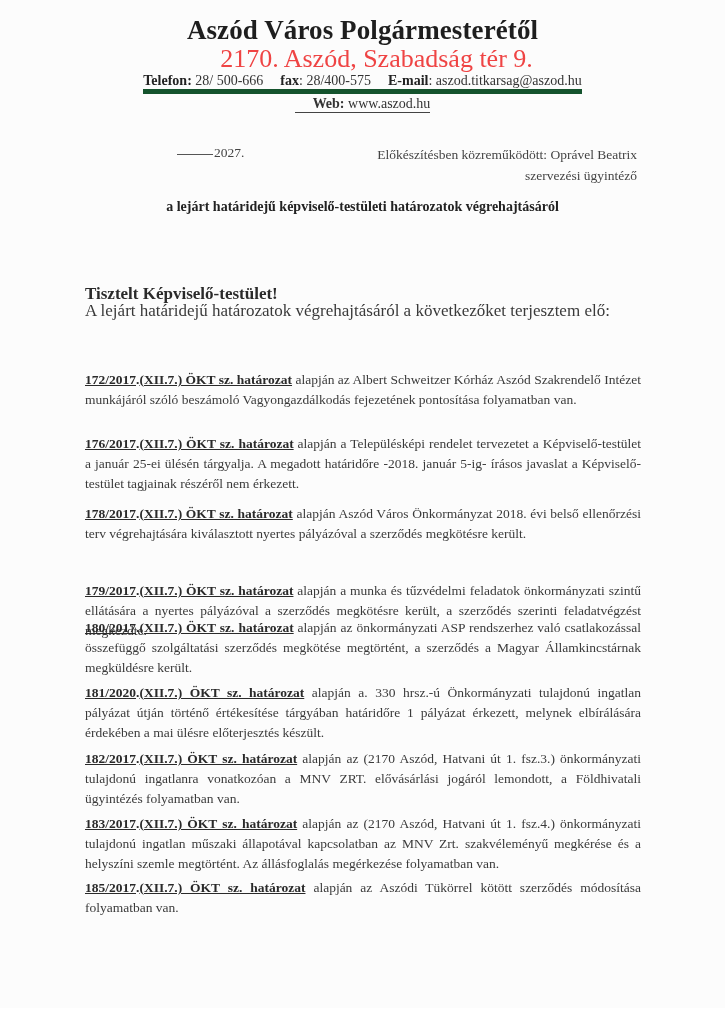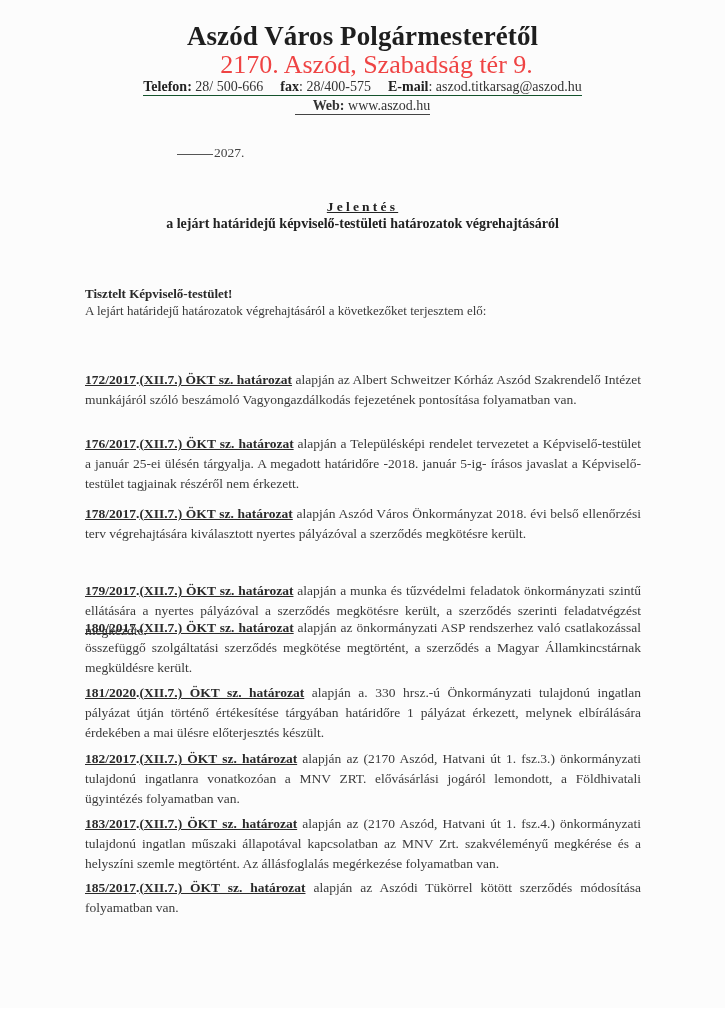--- a/index.html
+++ b/index.html
@@ -6,43 +6,43 @@
   body {
     width: 725px; height: 1024px; overflow: hidden;
     background: #ffffff;
     font-family: "Liberation Serif", "DejaVu Serif", serif;
     color: #2a2a2a;
   }
   .page {
     position: relative; width: 725px; height: 1008px;
     background: #fcfcfc;
   }
-  .letterhead { position: absolute; left: 0; top: 20px; width: 725px; text-align: center; }
+  .letterhead { position: absolute; left: 0; top: 14px; width: 725px; text-align: center; }
   .lh-title { font-size: 27px; font-weight: bold; color: #1e1e1e; line-height: 32px; letter-spacing: 0.1px; }
   .lh-address { font-size: 26px; color: #ef4444; line-height: 24px; margin-top: 1px; margin-left: 28px; }
   .lh-contact {
     display: inline-block; font-size: 14px; line-height: 17px; color: #333;
-    border-bottom: 1px solid #14532d; padding: 0 0 0 0; margin-top: 1px;
+    border-bottom: 5px solid #14532d; padding: 0 0 0 0; margin-top: 1px;
   }
   .lh-contact b { color: #222; }
   .lh-contact .gap { display: inline-block; width: 17px; }
   .lh-web {
     display: inline-block; font-size: 14px; line-height: 17px; color: #333;
     border-bottom: 1px solid #444; padding-left: 18px; margin-top: 0; text-align: center;
   }
 
   .date-line { position: absolute; left: 177px; top: 145px; font-size: 13.5px; color: #444; }
   .date-line .blank { display: inline-block; width: 36px; border-bottom: 1px solid #555; vertical-align: 2px; margin-right: 1px; }
   .prepared { position: absolute; right: 88px; top: 144px; text-align: right; font-size: 13.5px; color: #444; line-height: 21px; }
 
   .report-title { position: absolute; left: 0; width: 725px; top: 198px; text-align: center; }
   .rt-main { font-size: 13.5px; font-weight: bold; letter-spacing: 3.2px; text-decoration: underline; color: #222; line-height: 17px; }
   .rt-sub { font-size: 14px; font-weight: bold; color: #222; line-height: 17px; }
 
-  .body { position: absolute; left: 85px; width: 556px; top: 285px; font-size: 13px; color: #3a3a3a; }
+  .body { position: absolute; left: 85px; width: 556px; top: 285px; font-size: 17px; color: #3a3a3a; }
   .salutation { font-weight: bold; color: #2a2a2a; line-height: 17px; }
   .intro { line-height: 17px; }
 
   .item { position: absolute; left: 85px; width: 556px; font-size: 13.5px; line-height: 20px; color: #3a3a3a; text-align: justify; }
   .item .ref { font-weight: bold; color: #2a2a2a; }
   .item .u { text-decoration: underline; }
 </style>
 </head>
 <body>
 
@@ -54,23 +54,26 @@
     <div>
       <span class="lh-contact"><b>Telefon:</b><span> 28/ 500-666</span><span class="gap"></span><b>fax</b><span>: 28/400-575</span><span class="gap"></span><b>E-mail</b><span>: aszod.titkarsag@aszod.hu</span></span>
     </div>
     <div>
       <span class="lh-web"><b>Web:</b><span> www.aszod.hu</span></span>
     </div>
   </div>
 
   <div class="date-line"><span class="blank"></span><span>2027.</span></div>
 
+  <div class="prepared">
+    <div>Előkészítésben  közreműködött: Oprável Beatrix</div>
+    <div>szervezési  ügyintéző</div>
+  </div>
 
   <div class="report-title">
-    <div class="rt-main">Jelentés</div>
     <div class="rt-sub">a lejárt határidejű képviselő-testületi határozatok végrehajtásáról</div>
   </div>
 
   <div class="body">
     <div class="salutation">Tisztelt Képviselő-testület!</div>
     <div class="intro">A lejárt határidejű határozatok végrehajtásáról a következőket terjesztem elő:</div>
   </div>
 
   <div class="item" style="top:370px"><span class="ref"><span class="u">172/2017</span>.<span class="u">(XII.7.) ÖKT sz. határozat</span></span><span> alapján az Albert Schweitzer Kórház Aszód Szakrendelő Intézet munkájáról szóló beszámoló Vagyongazdálkodás fejezetének pontosítása folyamatban van.</span></div>
 

